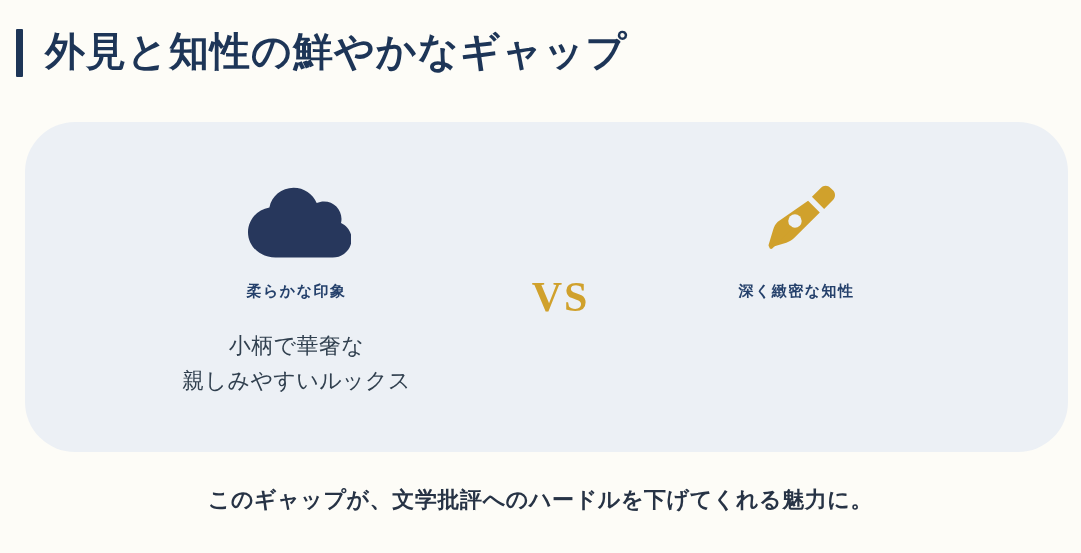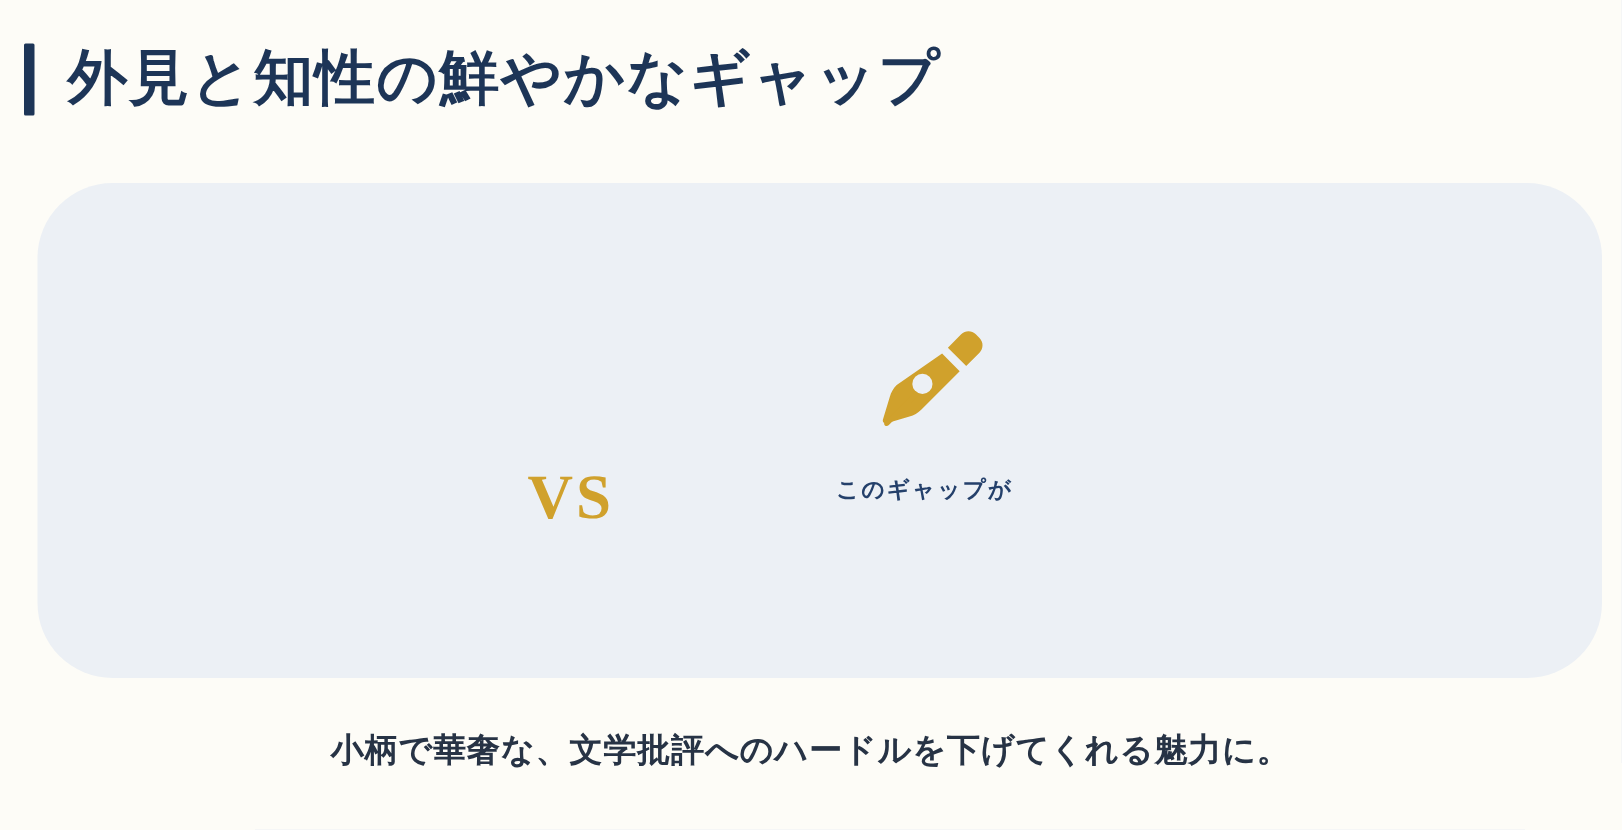--- a/index.html
+++ b/index.html
@@ -137,39 +137,49 @@
 <body>
 
 <div class="heading-row">
   <div class="heading-accent-bar"></div>
   <div class="page-title">外見と知性の鮮やかなギャップ</div>
 </div>
 
 <div class="compare-card">
   <div class="compare-inner">
 
+    <div class="compare-side">
+      <div class="icon-wrap">
+        <svg width="108" height="72" viewBox="0 0 108 72" aria-hidden="true">
+          <path fill="#27375c" d="M32.5 70.5C17.2 70.5 5 59.3 5 45.2c0-12.5 9.2-22.8 21.4-24.8C28.6 9.2 38.6 0.8 50.6 0.8c10.3 0 19.3 6.2 23.1 15.3 2.2-1 4.7-1.6 7.3-1.6 9.7 0 17.5 7.8 17.5 17.5 0 1.3-.2 2.6-.5 3.9 6.3 2.8 10.6 9 10.6 16.2 0 10.2-8.5 18.5-19 18.5H32.5z"></path>
+        </svg>
+      </div>
+      <div class="side-label">柔らかな印象</div>
+      <div class="side-desc">小柄で華奢な
+親しみやすいルックス</div>
+    </div>
 
     <div class="vs-wrap">
       <div class="vs-text">VS</div>
     </div>
 
     <div class="compare-side">
       <div class="icon-wrap">
         <svg width="82" height="82" viewBox="0 0 100 100" aria-hidden="true">
           <g fill="#d0a12c">
 
             <path d="M63.5 22.8 L77.8 37.1 L46.5 68.4 C43.8 71.1 40.6 73.0 37.0 74.0 L18.5 79.5 C16.6 80.1 14.8 78.3 15.4 76.4 L21.0 57.9 C22.0 54.3 23.9 51.1 26.6 48.4 Z"></path>
 
             <circle cx="47.5" cy="47.5" r="8.2" fill="#ecf0f5"></circle>
 
             <path d="M42.0 53.2 L17.2 78.0 C16.1 79.1 16.1 80.4 17.0 81.2 C17.9 82.0 19.2 81.9 20.2 80.9 L45.0 56.1 Z"></path>
 
             <path d="M68.2 18.0 L79.0 7.2 C82.3 3.9 87.6 3.9 90.9 7.2 L93.9 10.2 C97.2 13.5 97.2 18.8 93.9 22.1 L83.1 32.9 Z"></path>
           </g>
         </svg>
       </div>
-      <div class="side-label">このギャップが</div>
+      <div class="side-label">深く緻密な知性</div>
     </div>
 
   </div>
 </div>
 
-<div class="footer-caption">小柄で華奢な、文学批評へのハードルを下げてくれる魅力に。</div>
+<div class="footer-caption">このギャップが、文学批評へのハードルを下げてくれる魅力に。</div>
 
 </body></html>

